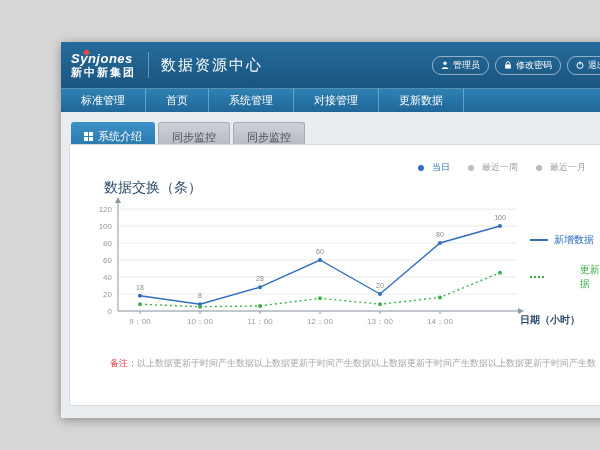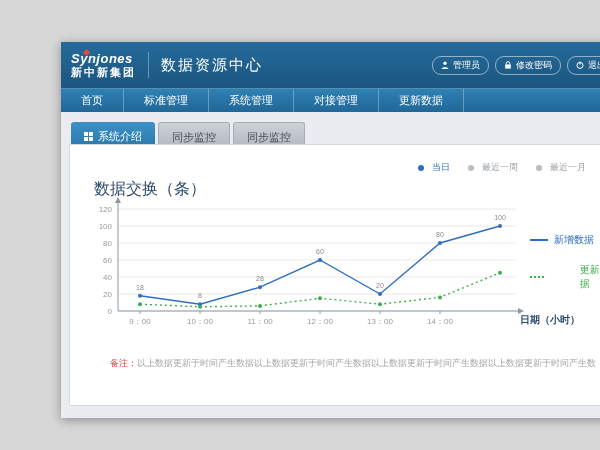--- a/index.html
+++ b/index.html
@@ -36,21 +36,21 @@
     border:1px solid #a6adb5;border-bottom:none;box-sizing:border-box;}
   .card{position:relative;background:#fff;border:1px solid #d5d9dd;border-radius:0 2px 2px 2px;
     height:calc(100% - 22px);box-sizing:border-box;}
   
   .filters{position:absolute;top:16px;right:30px;display:flex;gap:18px;align-items:center;
     font-size:9px;color:#9aa0a6;}
   .filter{display:flex;align-items:center;gap:8px;cursor:pointer;}
   .filter .dot{width:6px;height:6px;border-radius:50%;background:#b8bec5;}
   .filter.active{color:#2f6fbf;}
   .filter.active .dot{background:#2f6fbf;}
-  .ylabel{position:absolute;top:34px;left:24px;font-size:16px;color:#2c4a6b;}
+  .ylabel{position:absolute;top:34px;left:34px;font-size:14px;color:#2c4a6b;}
   .xlabel{position:absolute;left:450px;top:168px;font-size:10px;color:#2c4a6b;font-weight:bold;}
   .chart-svg{position:absolute;left:14px;top:48px;}
   
   .series-legend{position:absolute;right:6px;width:80px;top:88px;font-size:10px;}
   .series-item{display:flex;align-items:center;gap:6px;margin-bottom:16px;cursor:pointer;}
   .line-sample{width:18px;height:0;}
   .line-sample.solid{border-top:2px solid #2f6fbf;}
   .line-sample.dotted{border-top:2px dotted #3bb04a;}
   .series-item.s0{color:#2f6fbf;}
   .series-item.s1{color:#3bb04a;gap:36px;}
@@ -90,22 +90,22 @@
         <svg width="8" height="8" viewBox="0 0 8 8">
           <circle cx="4" cy="4.4" r="3" fill="none" stroke="#fff" stroke-width="1"></circle>
           <line x1="4" y1="0.4" x2="4" y2="3.4" stroke="#fff" stroke-width="1.2"></line>
         </svg>
         <span>退出</span>
       </div>
     </div>
   </div>
 
   <div class="nav">
+    <div class="nav-item">标准管理</div>
     <div class="nav-item">首页</div>
-    <div class="nav-item">标准管理</div>
     <div class="nav-item">系统管理</div>
     <div class="nav-item">对接管理</div>
     <div class="nav-item">更新数据</div>
   </div>
 
   <div class="content">
     <div class="tabs">
       <div class="tab active">
         <svg width="9" height="9" viewBox="0 0 9 9">
           <rect x="0" y="0" width="4" height="4" fill="#fff"></rect>

